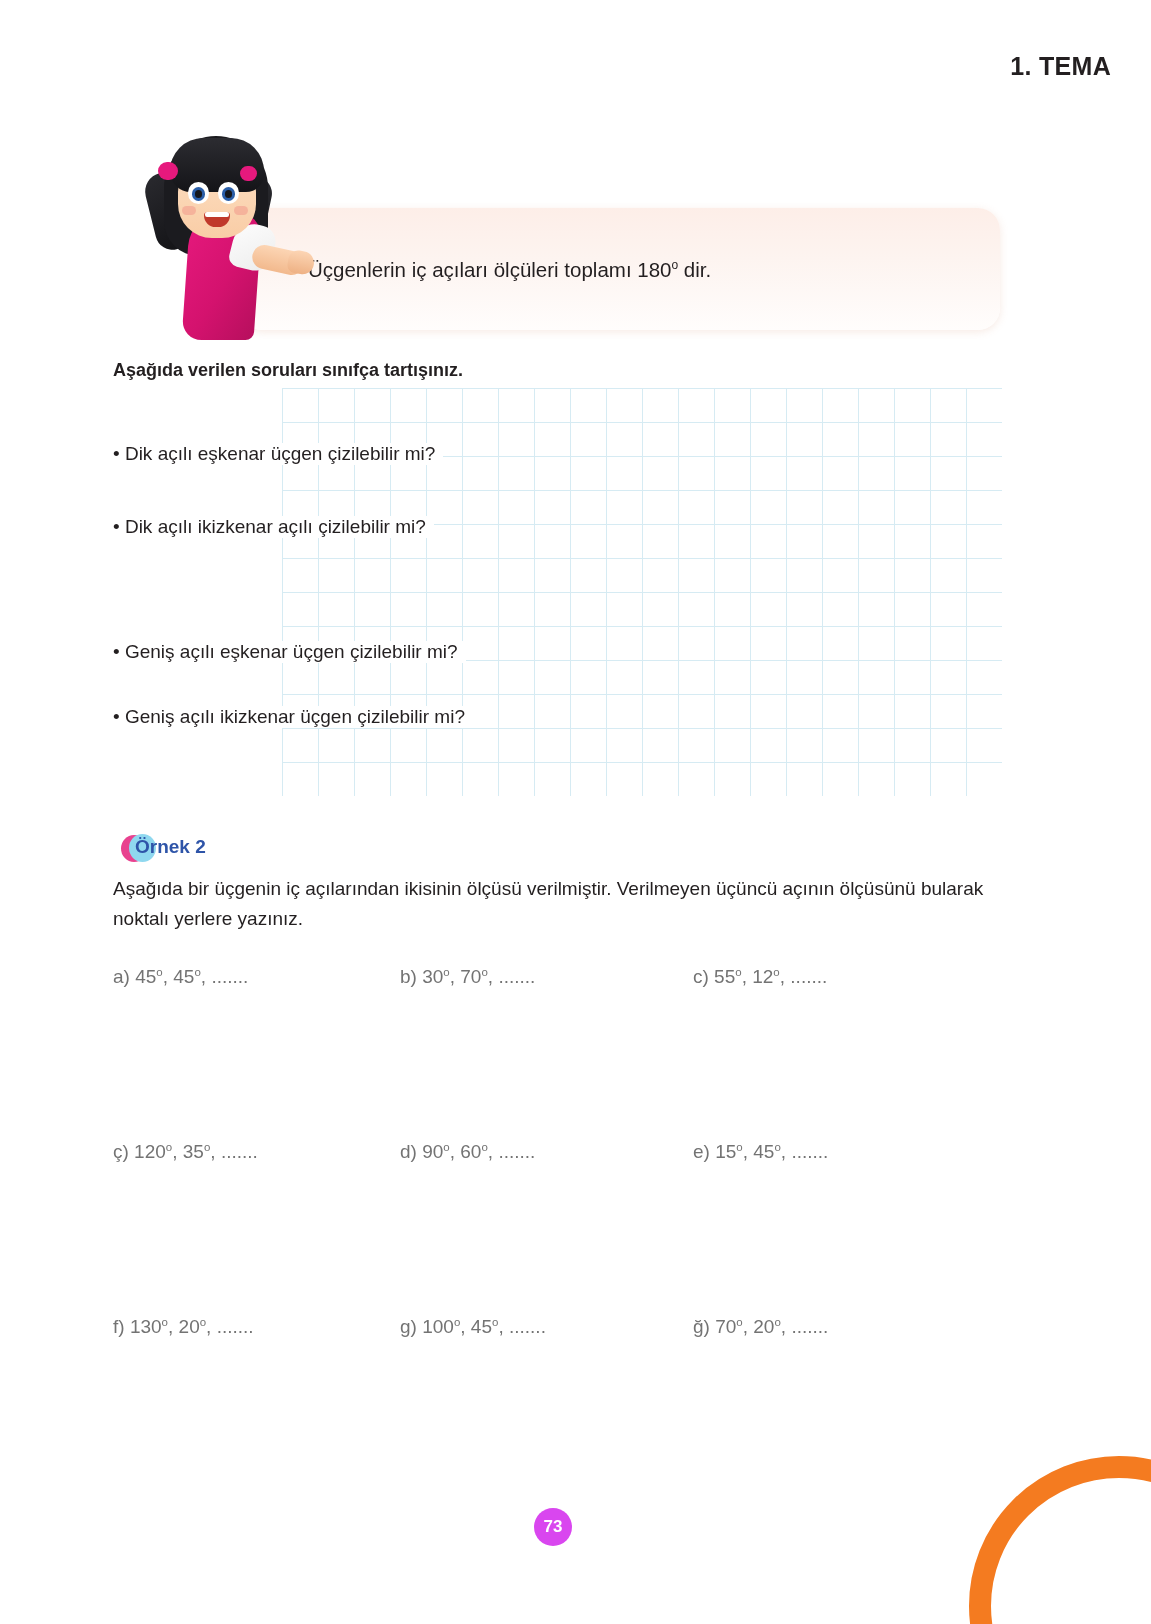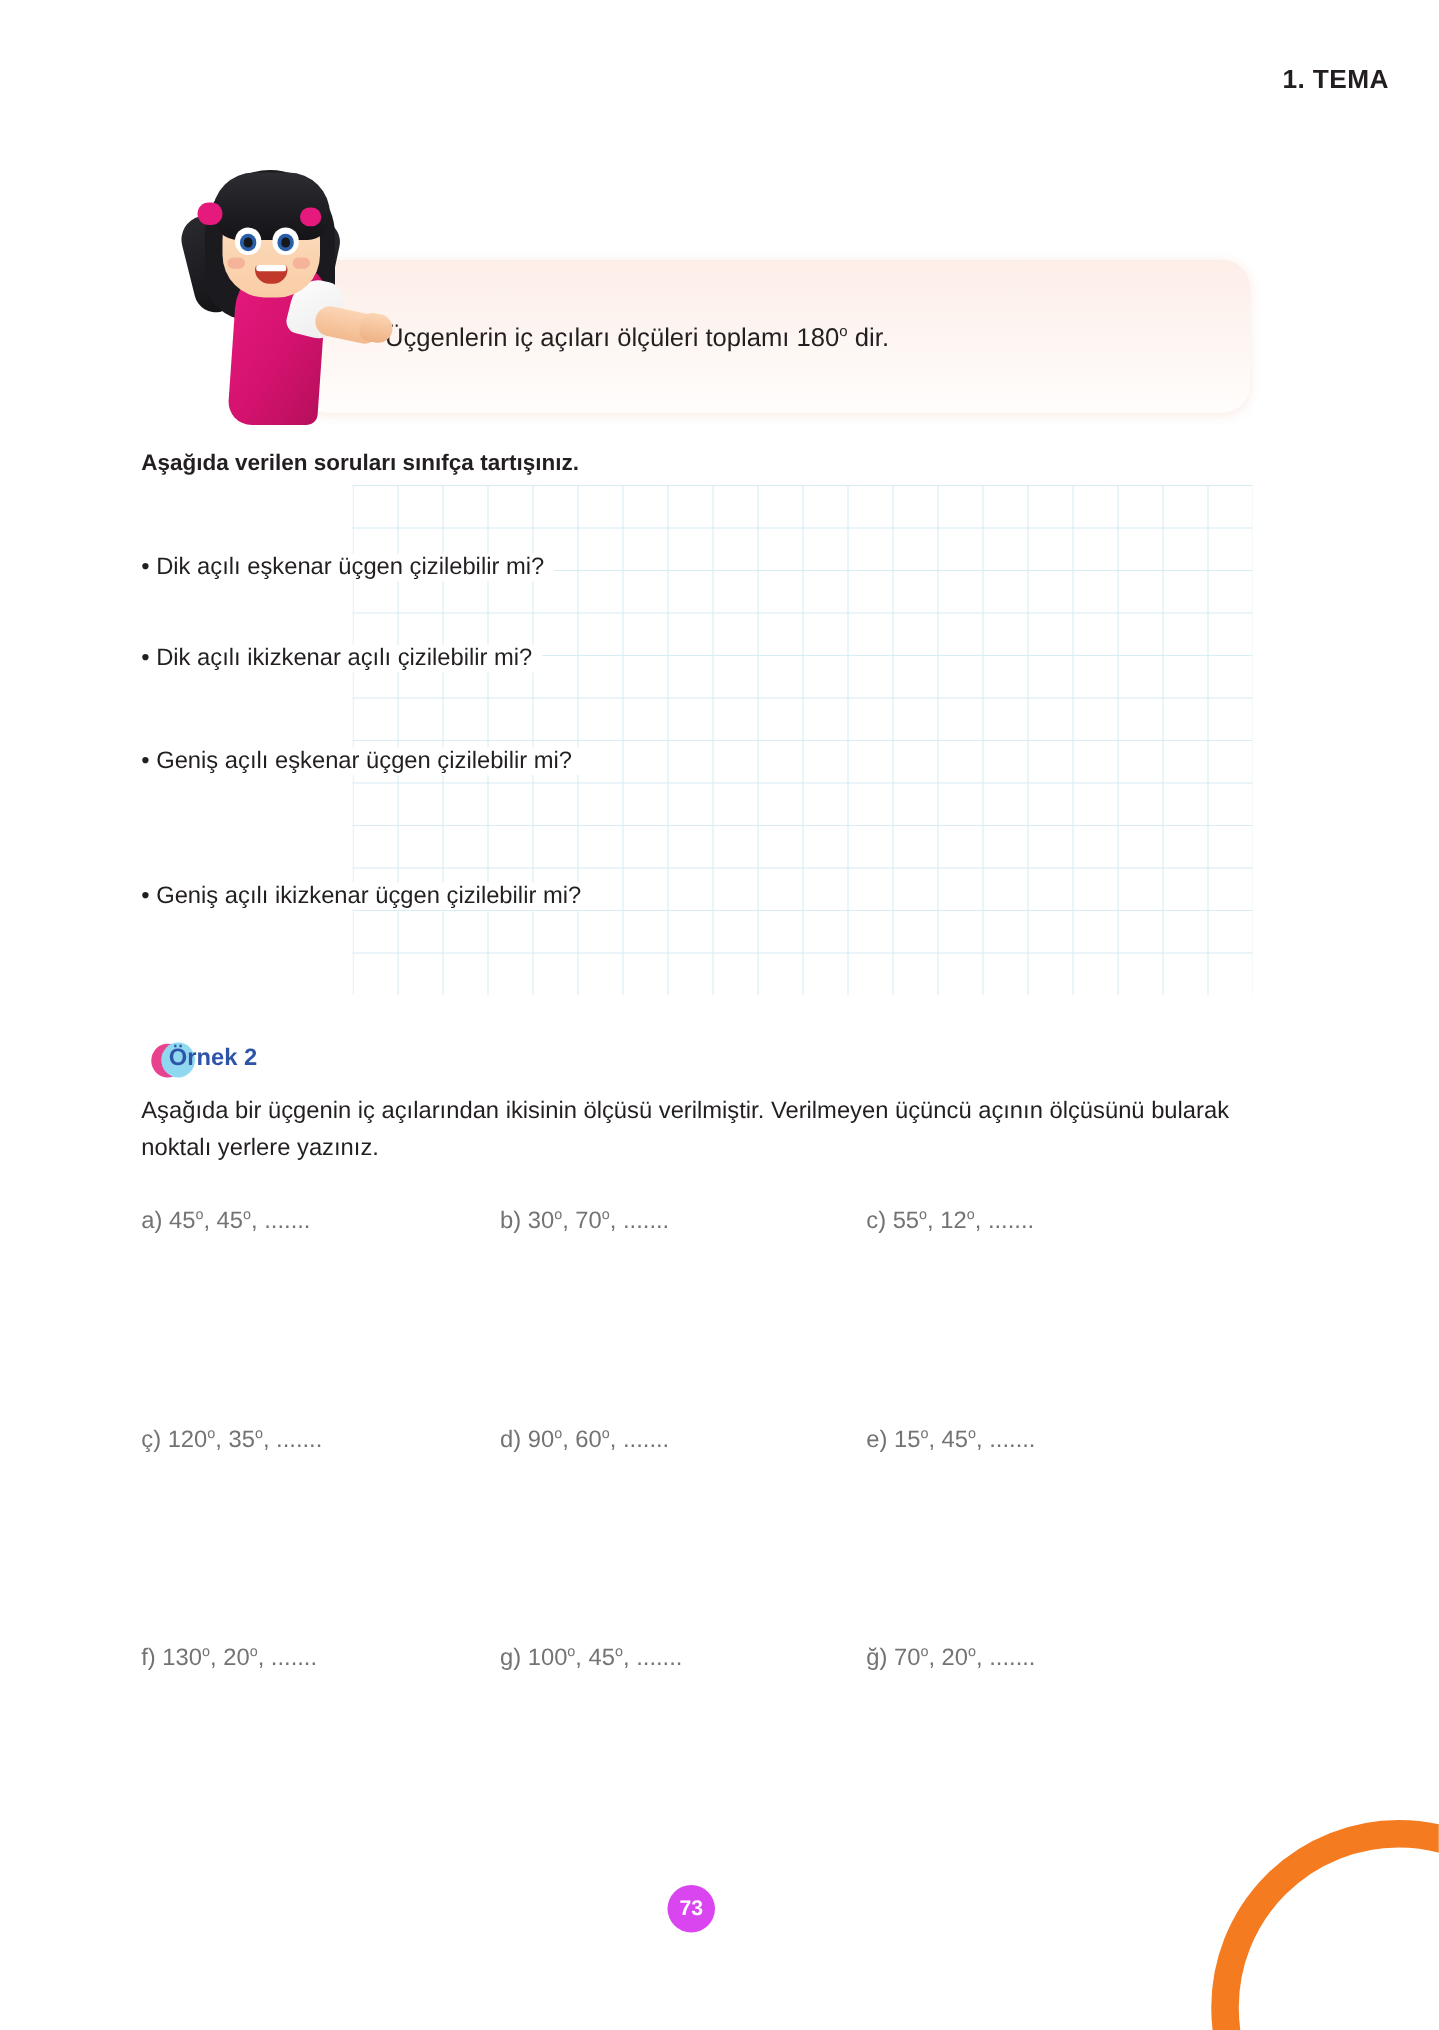--- a/index.html
+++ b/index.html
@@ -12,21 +12,21 @@
     color: #231f20;
     position: relative;
     overflow: hidden;
   }
 
   
   #tema-header {
     position: absolute;
     top: 52px;
     right: 40px;
-    font-size: 21px;
+    font-size: 25px;
     font-weight: bold;
     letter-spacing: 0.3px;
     color: #231f20;
   }
 
   
   #hero-block {
     position: absolute;
     top: 120px;
     left: 110px;
@@ -192,21 +192,21 @@
     left: 113px;
     font-size: 19px;
     color: #231f20;
     white-space: nowrap;
     background: #ffffff;
     padding-right: 8px;
     z-index: 2;
   }
   #bullet-0 { top: 443px; }
   #bullet-1 { top: 516px; }
-  #bullet-2 { top: 598px; }
+  #bullet-2 { top: 641px; }
   #bullet-3 { top: 706px; }
 
   
   #ornek-block {
     position: absolute;
     left: 113px;
     top: 832px;
   }
   #ornek-badge {
     position: absolute;

